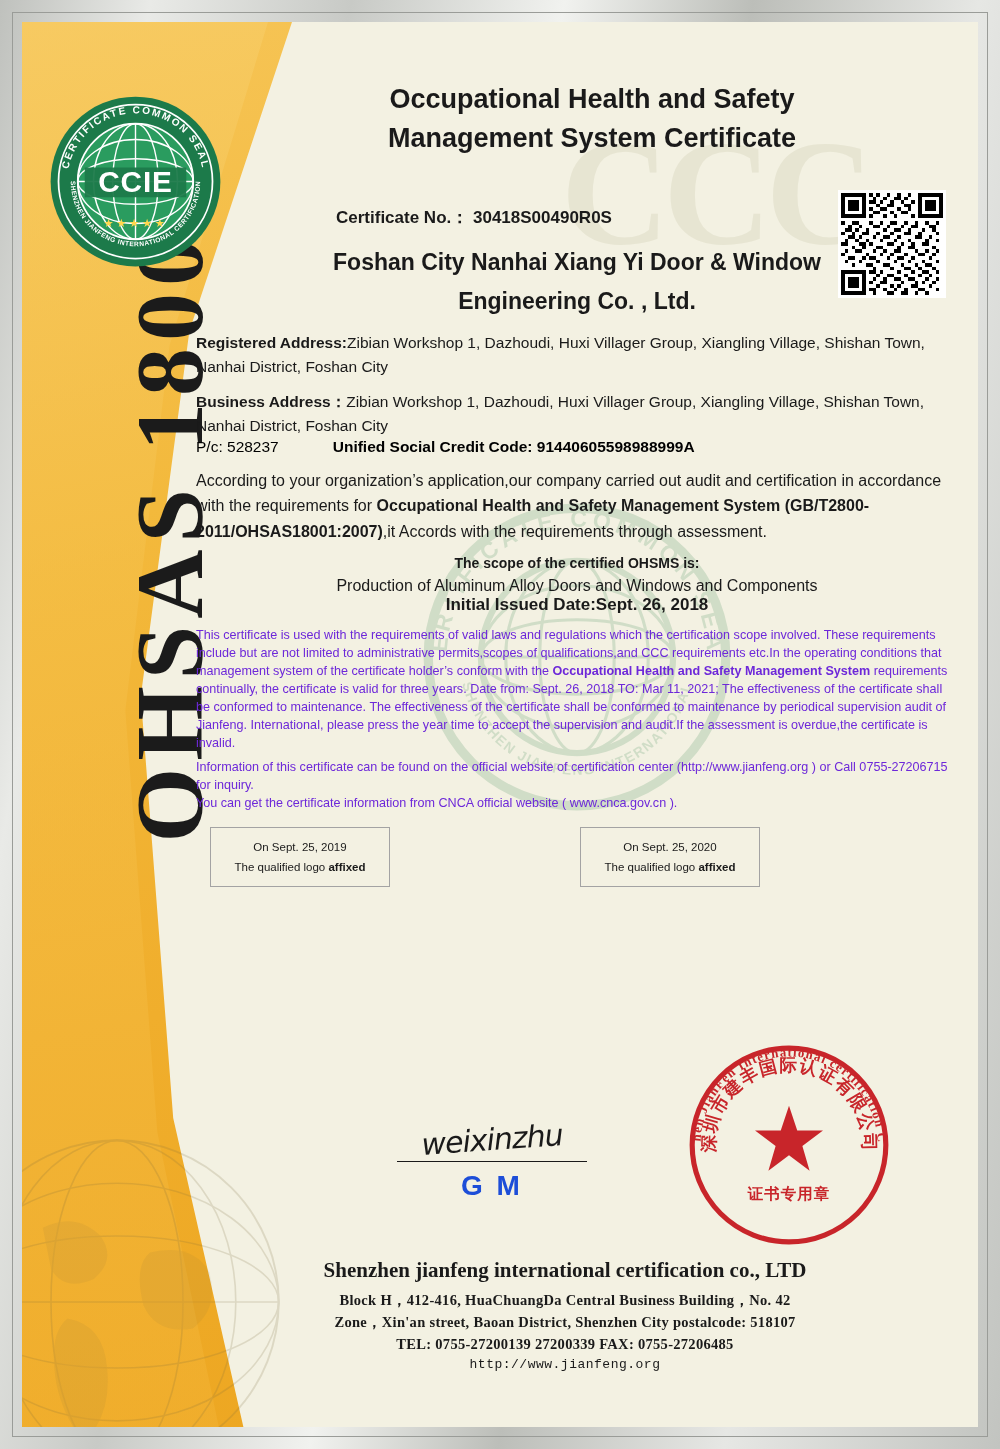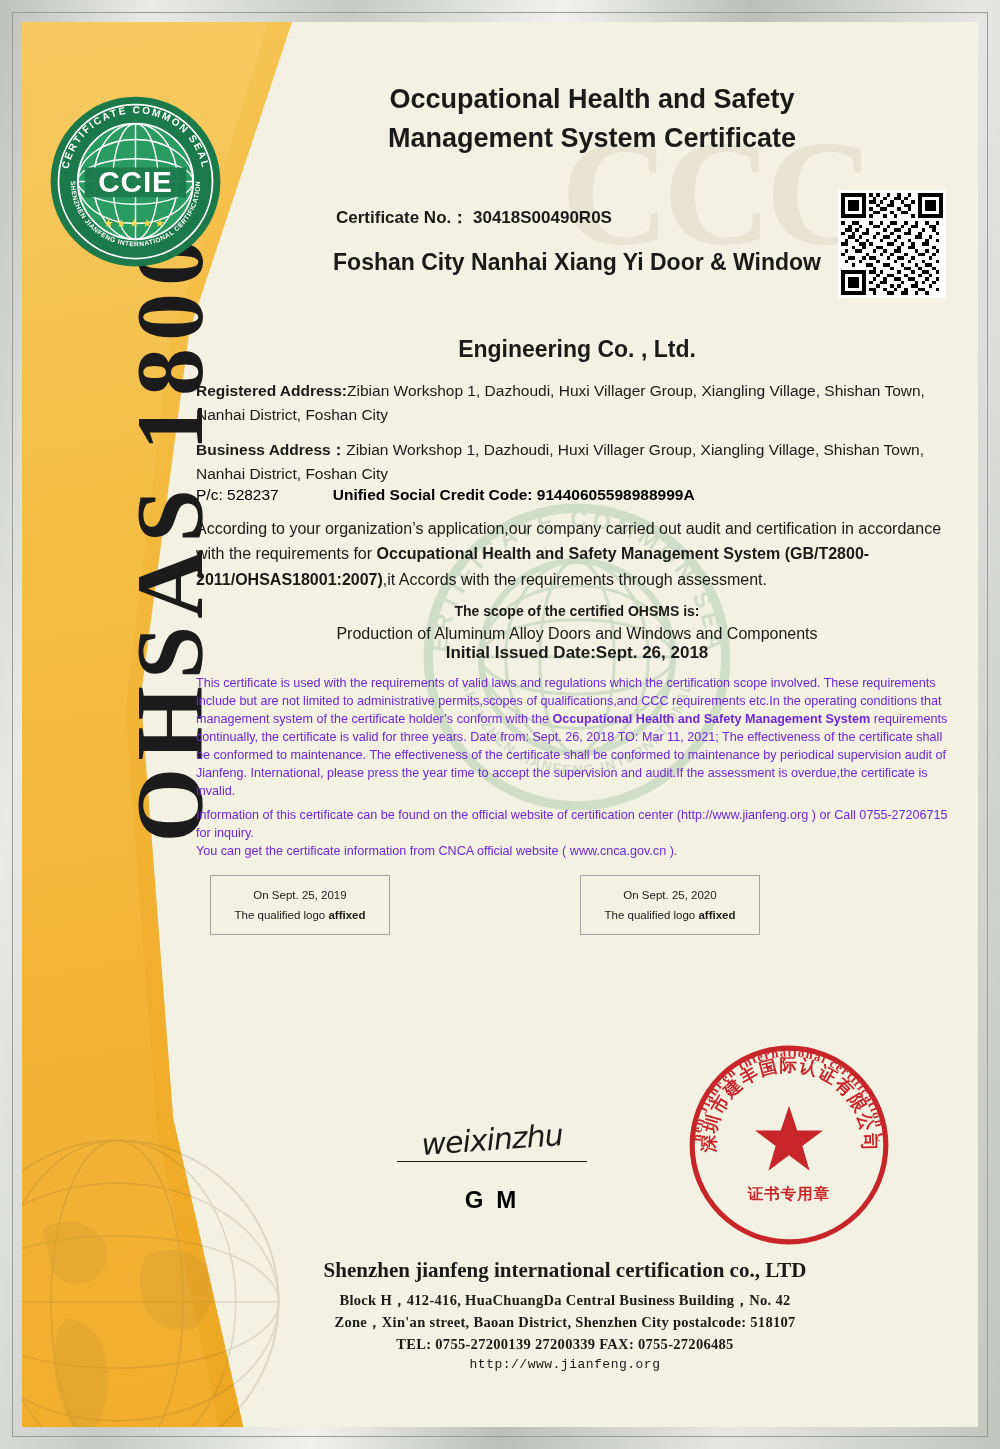--- a/index.html
+++ b/index.html
@@ -140,21 +140,21 @@
 
   .company {
     margin-top: 14px;
     font-size: 23px;
     font-weight: 700;
     color: #1a1a1a;
     line-height: 1.7;
     text-align: center;
     padding: 0 6px;
   }
-  .company .l2 { display: block; margin-top: 48px; }
+  .company .l2 { display: block; }
 
   .addr {
     margin-top: 10px;
     font-size: 15.5px;
     color: #1a1a1a;
     line-height: 1.55;
   }
   .addr b { font-weight: 700; }
 
   .pcrow {
@@ -248,25 +248,25 @@
     transform: rotate(-4deg);
     letter-spacing: -1px;
   }
   .sign-rule {
     margin-top: 4px;
     border-bottom: 1.5px solid #1a1a1a;
     width: 190px;
     margin-left: auto; margin-right: auto;
   }
   .sign-label {
-    margin-top: 24px;
-    font-size: 24px;
+    margin-top: 8px;
+    font-size: 28px;
     font-weight: 700;
     letter-spacing: 3px;
-    color: #000000;
+    color: #1d4ed8;
   }
 
   .footer {
     position: absolute;
     left: 150px;
     right: 20px;
     top: 1236px;
     text-align: center;
     font-family: "Liberation Serif", serif;
     color: #1a1a1a;

